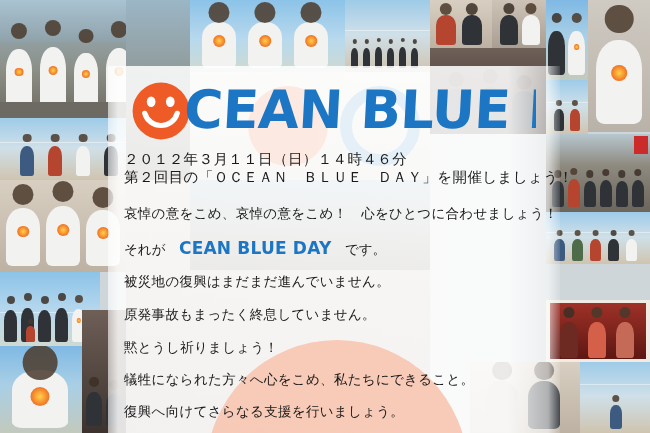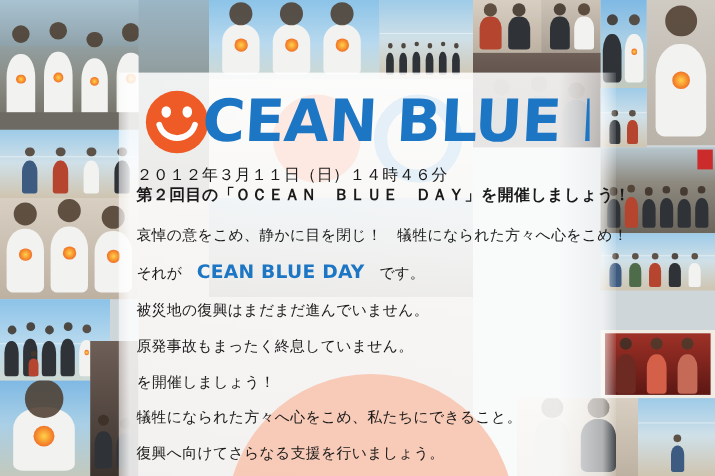--- a/index.html
+++ b/index.html
@@ -67,21 +67,21 @@
 
   
   #logo{position:absolute;left:132px;top:80px;width:400px;height:62px;}
   #smiley{position:absolute;left:0;top:2px;width:58px;height:58px;}
   #wordmark{position:absolute;left:54px;top:-4px;width:350px;height:66px;}
 
   
   .tx{position:absolute;left:124px;white-space:pre;color:#1a1a1a;
       font-family:"DejaVu Sans","Liberation Sans",sans-serif;}
   .l-date{top:150px;font-size:14.5px;letter-spacing:.4px;}
-  .l-sub {top:168px;font-size:14.5px;letter-spacing:.4px;font-weight:bold;}
+  .l-sub {top:168px;font-size:14.5px;letter-spacing:.4px;}
   .l-body{font-size:13.5px;letter-spacing:.3px;}
   .l1{top:205px;}
   .l2{top:238px;}
   .l3{top:273px;font-family:Liberation Serif, serif;}
   .l4{top:306px;}
   .l5{top:339px;}
   .l6{top:371px;}
   .l7{top:403px;}
   .obd{color:#1d76c4;font-weight:bold;font-size:17px;letter-spacing:.2px;}
   .sm{font-size:13.5px;color:#1a1a1a;font-weight:normal;}
@@ -267,27 +267,27 @@
 
     <svg id="wordmark" viewBox="0 0 350 66">
       <text x="0" y="52" font-family="'DejaVu Sans','Liberation Sans',sans-serif" font-size="53" font-weight="bold" fill="#1d76c4" letter-spacing="-0.5" transform="skewX(-3)">CEAN BLUE DAY</text>
     </svg>
   </div>
 
   <div class="tx l-date">２０１２年３月１１日（日）１４時４６分</div>
 
   <div class="tx l-sub">第２回目の「ＯＣＥＡＮ　ＢＬＵＥ　ＤＡＹ」を開催しましょう！</div>
 
-  <div class="tx l-body l1">哀悼の意をこめ、静かに目を閉じ！　犠牲になられた方々へ心をこめ！</div>
+  <div class="tx l-body l1">哀悼の意をこめ、哀悼の意をこめ！　心をひとつに合わせましょう！</div>
 
   <div class="tx l2"><span class="sm">それが　</span><span class="obd">CEAN BLUE DAY</span><span class="sm">　です。</span></div>
 
   <div class="tx l-body l3">被災地の復興はまだまだ進んでいません。</div>
 
   <div class="tx l-body l4">原発事故もまったく終息していません。</div>
 
-  <div class="tx l-body l5">を開催しましょう！</div>
+  <div class="tx l-body l5">黙とうし祈りましょう！</div>
 
   <div class="tx l-body l6">犠牲になられた方々へ心をこめ、私たちにできること。</div>
 
   <div class="tx l-body l7">復興へ向けてさらなる支援を行いましょう。</div>
 
 </div>
 
 </body></html>

